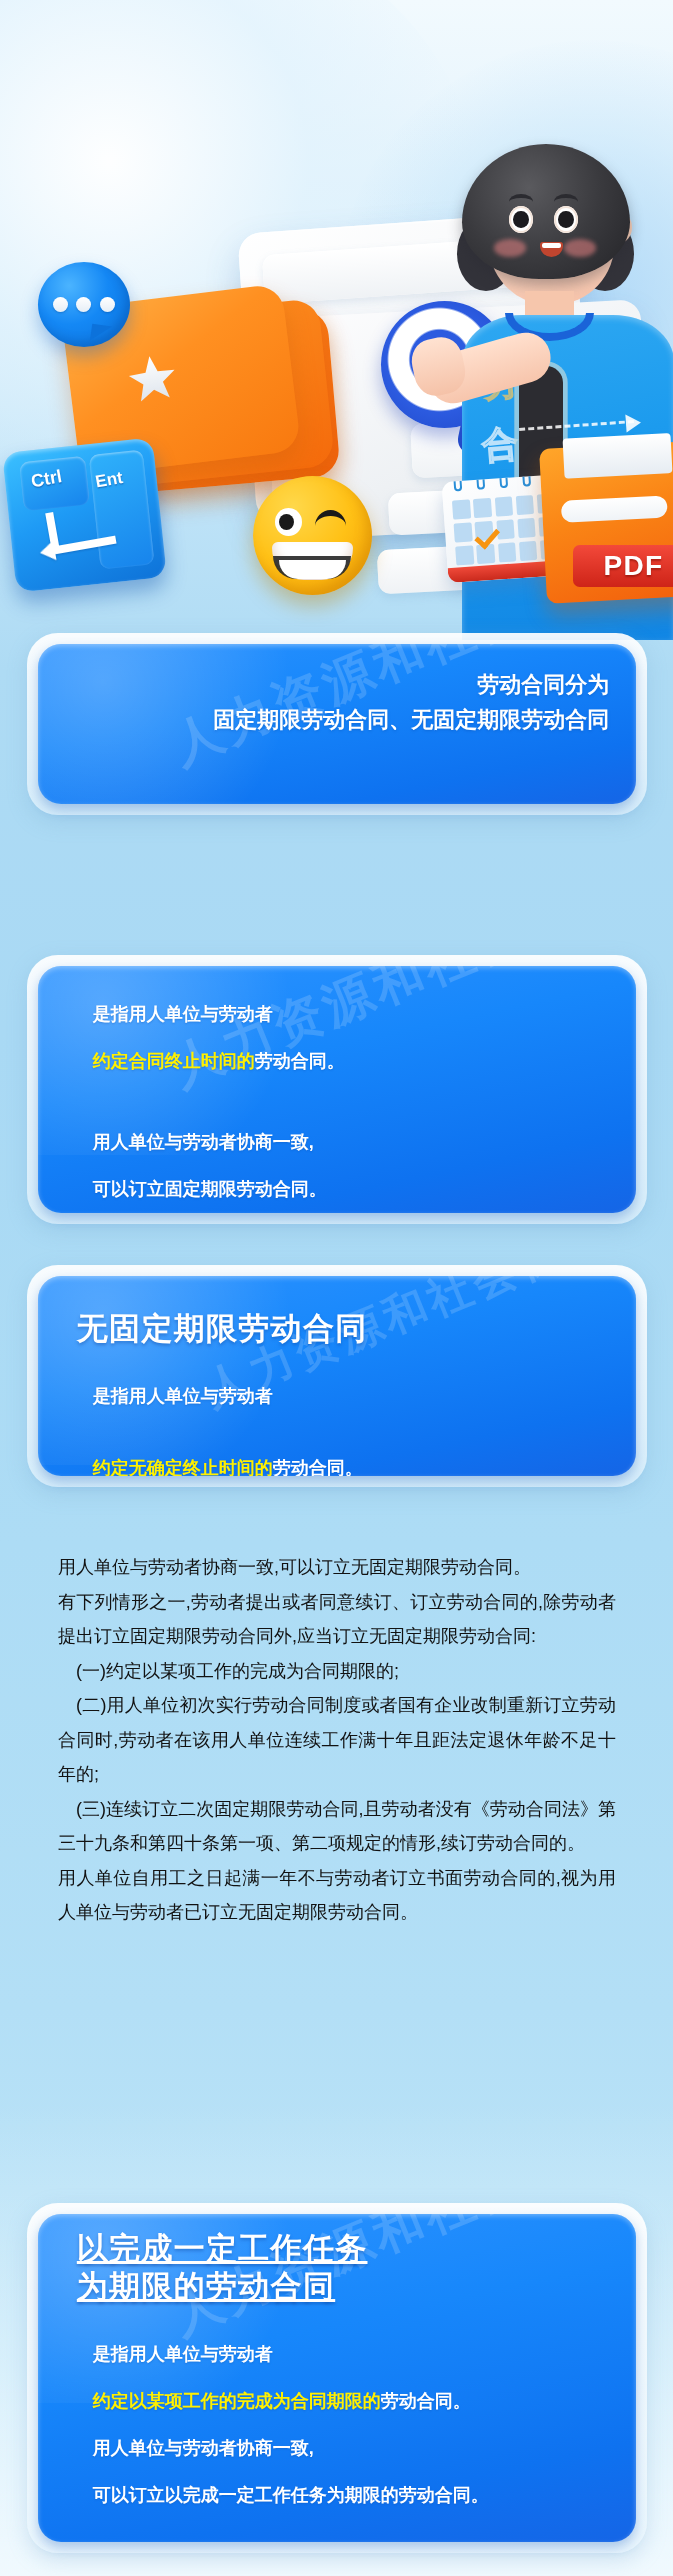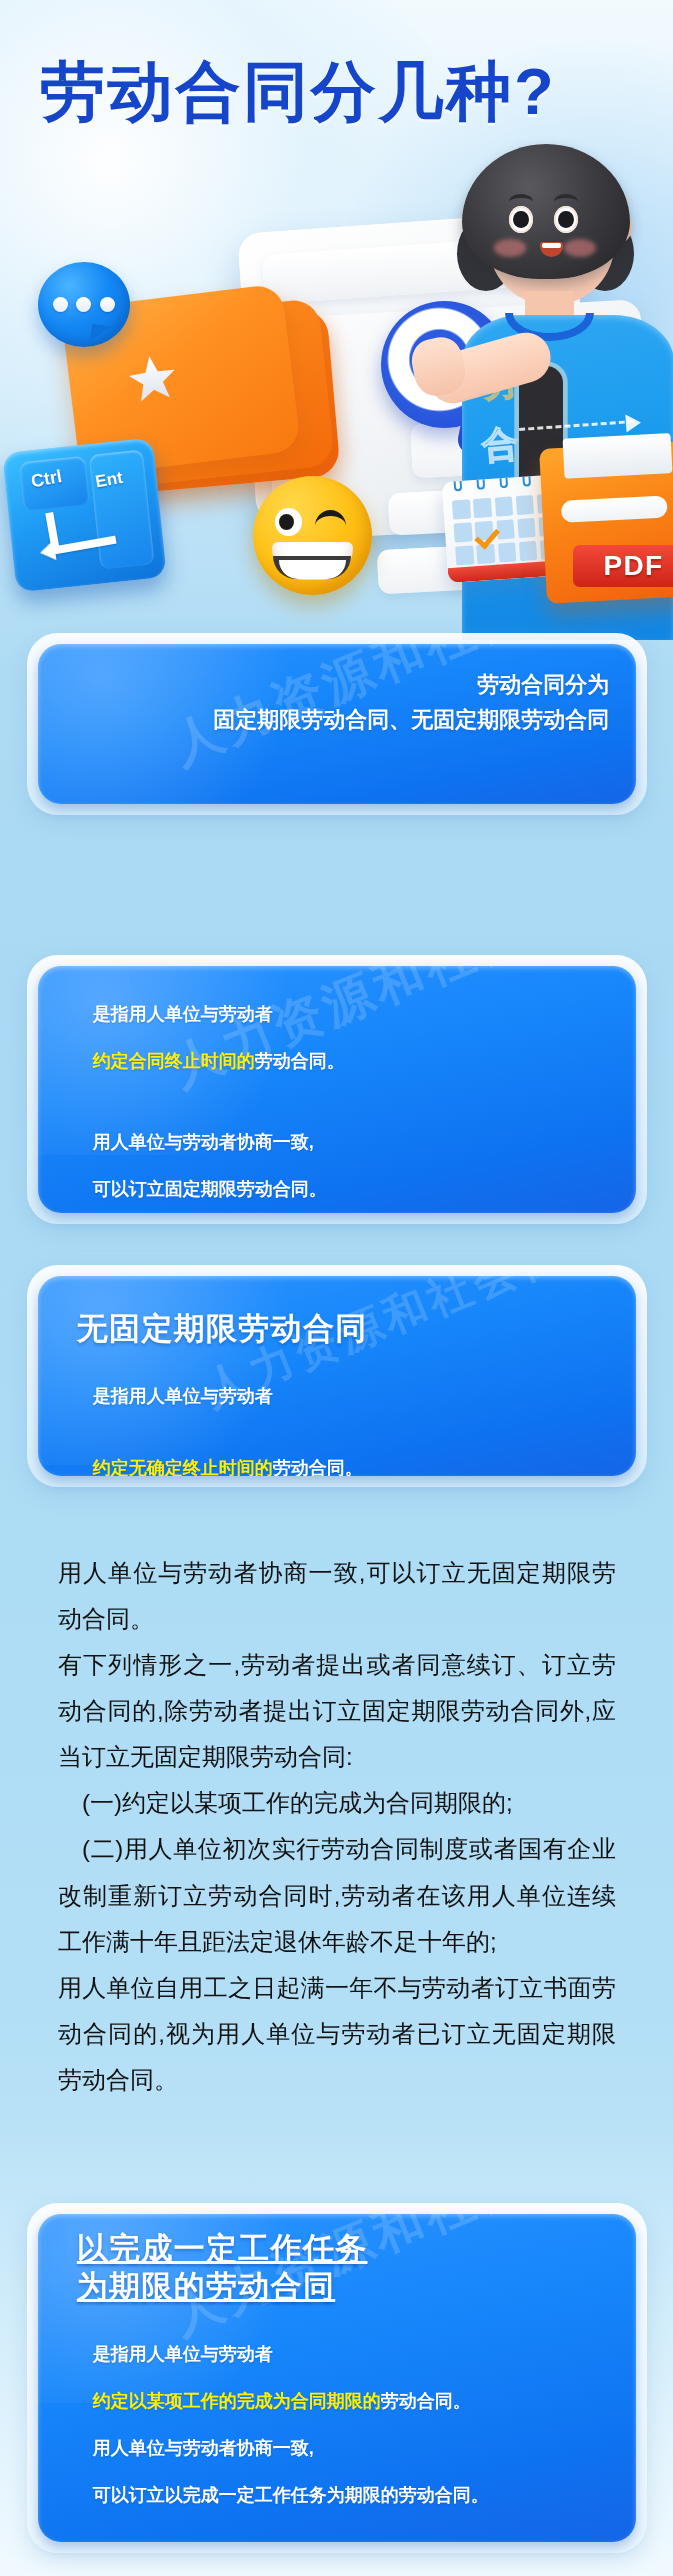--- a/index.html
+++ b/index.html
@@ -368,37 +368,36 @@
     text-shadow:0 1.3px 2px rgba(10,70,160,.3);
   }
   .card-body p{ margin:16px; }
   .card-body .gap{ height:17.5px; }
   .hl{ color:#FFF000; font-weight:800; }
 
   
   .prose{
     position:absolute; left:0; top:1508px; width:674px; height:660px;
     padding:42px 58px 0 58px;
-    color:#121212; font-size:24px; line-height:1.92; font-weight:500;
+    color:#121212; font-size:18px; line-height:1.92; font-weight:500;
     text-align:justify;
   }
   .prose p{ margin:0; text-indent:0; }
   .prose p.ind{ text-indent:1em; }
 </style>
 </head>
 <body>
 
 <div class="page-bg"></div>
 <div class="bg-swoosh"></div>
 <div class="bg-swoosh2"></div>
 <div class="bg-soft-bottom"></div>
 
 <div class="hero">
 
-  <div class="hero-title">劳动合同分几种?</div>
 
   <div class="art">
 
     <div class="doc-window">
       <div class="doc-line l1"></div>
     </div>
     <div class="doc-window2">
       <div class="doc-line l2"></div>
       <div class="doc-line l3"></div>
       <div class="doc-line l4"></div>
@@ -533,20 +532,21 @@
       </p>
     </div>
   </div>
 </div>
 
 <div class="prose">
   <p>用人单位与劳动者协商一致,可以订立无固定期限劳动合同。</p>
   <p>有下列情形之一,劳动者提出或者同意续订、订立劳动合同的,除劳动者提出订立固定期限劳动合同外,应当订立无固定期限劳动合同:</p>
   <p class="ind">(一)约定以某项工作的完成为合同期限的;</p>
   <p class="ind">(二)用人单位初次实行劳动合同制度或者国有企业改制重新订立劳动合同时,劳动者在该用人单位连续工作满十年且距法定退休年龄不足十年的;</p>
+  <p class="ind">(三)连续订立二次固定期限劳动合同,且劳动者没有《劳动合同法》第三十九条和第四十条第一项、第二项规定的情形,续订劳动合同的。</p>
   <p>用人单位自用工之日起满一年不与劳动者订立书面劳动合同的,视为用人单位与劳动者已订立无固定期限劳动合同。</p>
 </div>
 
 <div class="card-shell card-c">
   <div class="card">
     <div class="wm">人力资源和社会保障</div>
     <div class="card-title two-line">
       <div>以完成一定工作任务</div>
       <div>为期限的劳动合同</div>
     </div>

